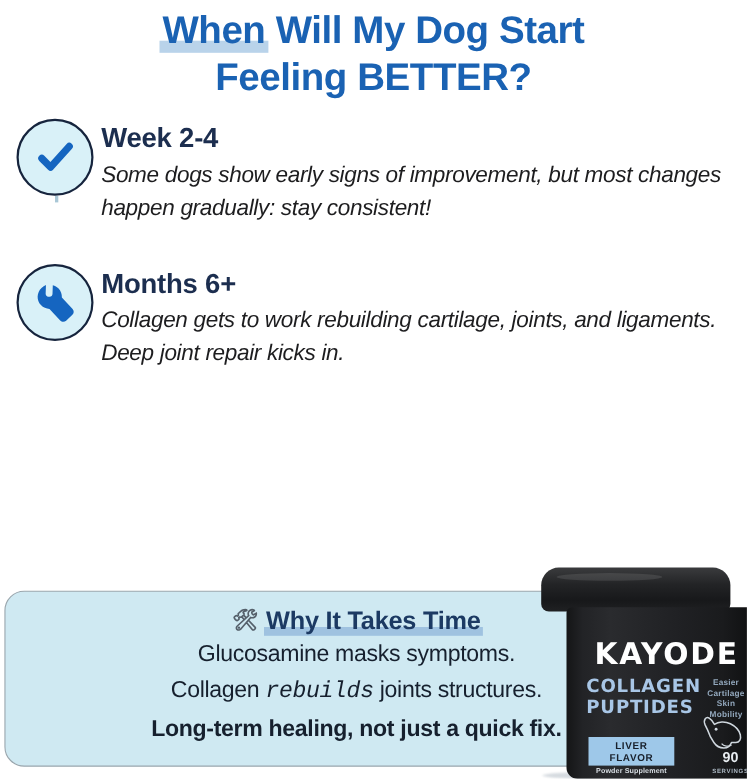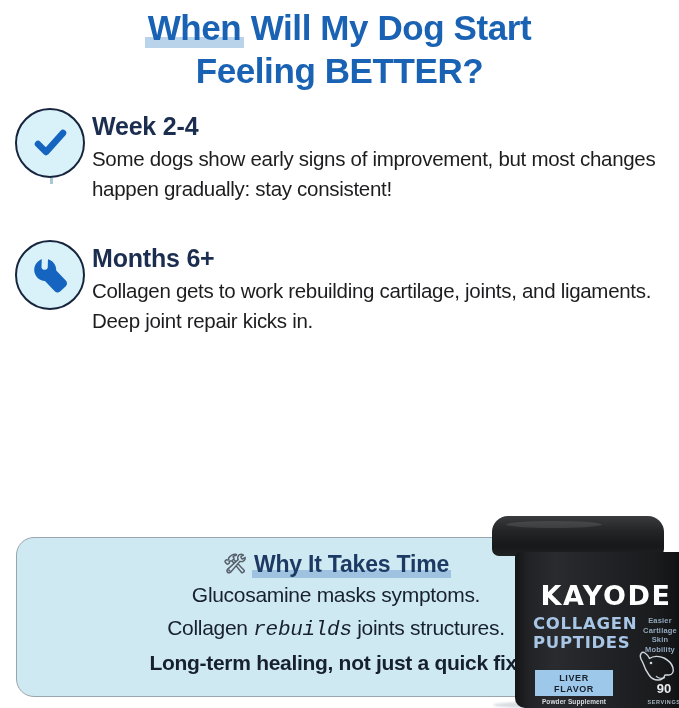--- a/index.html
+++ b/index.html
@@ -107,26 +107,27 @@
     letter-spacing: -0.2px;
     line-height: 32px;
     margin-bottom: 2px;
   }
 
   .tl-body {
     font-size: 20.5px;
     color: #1d1d1f;
     line-height: 30px;
     letter-spacing: -0.3px;
+    font-style: italic;
   }
 
   
   .why-card {
     position: absolute;
-    left: 16px;
+    left: 4px;
     top: 537px;
     width: 640px;
     height: 160px;
     background: #cfe9f2;
     border: 1px solid #9aa6ad;
     border-radius: 18px;
     z-index: 1;
   }
 
   .why-head {

